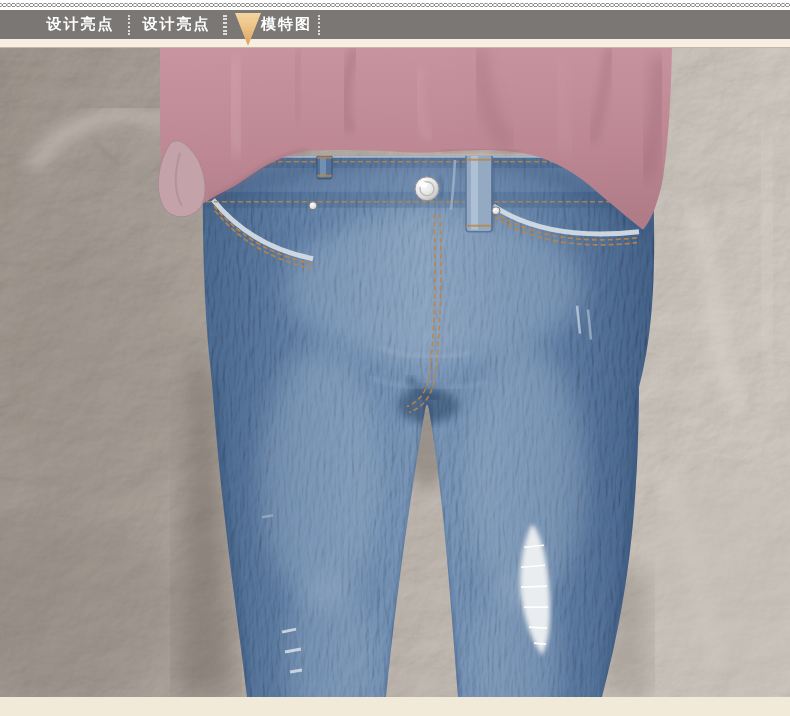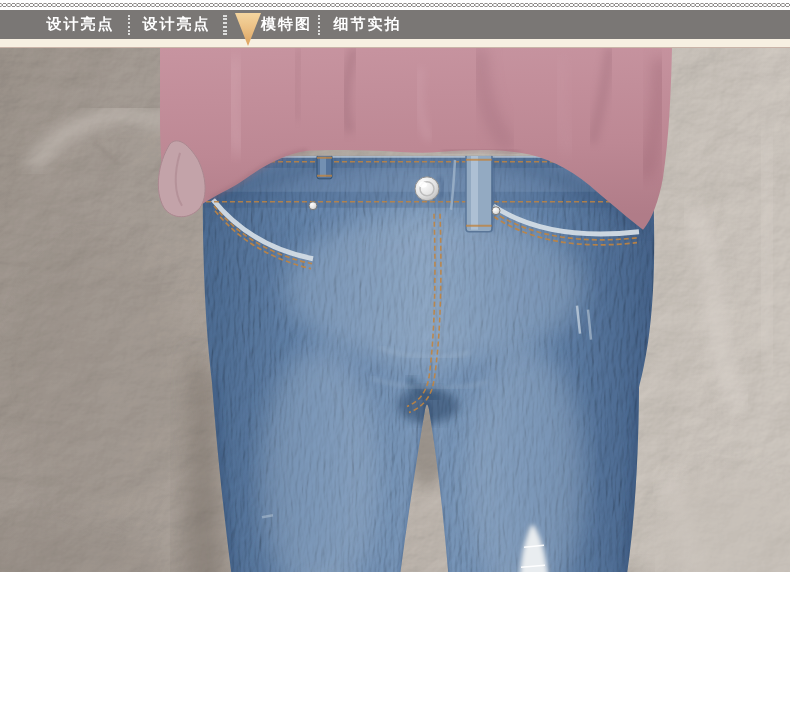--- a/index.html
+++ b/index.html
@@ -1,16 +1,16 @@
 <!DOCTYPE html>
 <html style="--navbar-bg: #7a7775; --nav-text: #ffffff; --accent-triangle: #ecc185; --chain: #918e8c; --bottom-strip: #f2ead9; --wall-dark: #a09790; --wall-light: #cfc8c0; --blouse-pink: #bf8a95; --denim-mid: #5f80a8; --denim-light: #9db3cb; --denim-dark: #3c5a82; --stitch-orange: #c08440;"><head>
 <meta charset="utf-8">
 <style>
   html,body{margin:0;padding:0;background:#fff;}
-  .page{position:relative;width:790px;height:572px;overflow:hidden;background:#fff;
+  .page{position:relative;width:790px;height:716px;overflow:hidden;background:#fff;
         font-family:"DejaVu Sans","Liberation Sans",sans-serif;}
   
   .chain-strip{height:10px;background-color:#fff;
     background-image:
       radial-gradient(ellipse 3.4px 2.2px at 4.5px 5px, #fff 50%, var(--chain,#918e8c) 52% 82%, rgba(255,255,255,0) 84%),
       radial-gradient(ellipse 3.4px 2.2px at 4.5px 5px, #fff 50%, var(--chain,#918e8c) 52% 82%, rgba(255,255,255,0) 84%);
     background-size:9px 10px,9px 10px;
     background-position:0 0,4.5px 0;}
   
   .navbar{height:29px;background:var(--navbar-bg,#7a7775);display:flex;align-items:center;
@@ -49,24 +49,20 @@
 
         <span class="label">设计亮点</span>
       </div>
       <i class="sep"></i>
       <i class="sep"></i>
       <div class="tab t4 active">
         <span class="tri"></span>
         <span class="label">模特图</span>
       </div>
       <i class="sep"></i>
-      <div class="tab t5">
-
-        <span class="label">细节实拍</span>
-      </div>
       <div class="nav-filler"></div>
     </nav>
   </header>
 
   <div class="photo-gap"></div>
 
   <figure class="photo" title="模特图：粉色雪纺上衣与浅蓝色破洞紧身牛仔裤，灰色水泥墙背景">
     <svg viewBox="0 0 790 650" width="790" height="649" preserveAspectRatio="none">
       <defs>
         <linearGradient id="wallG" x1="0" y1="0" x2="1" y2="0.12">

